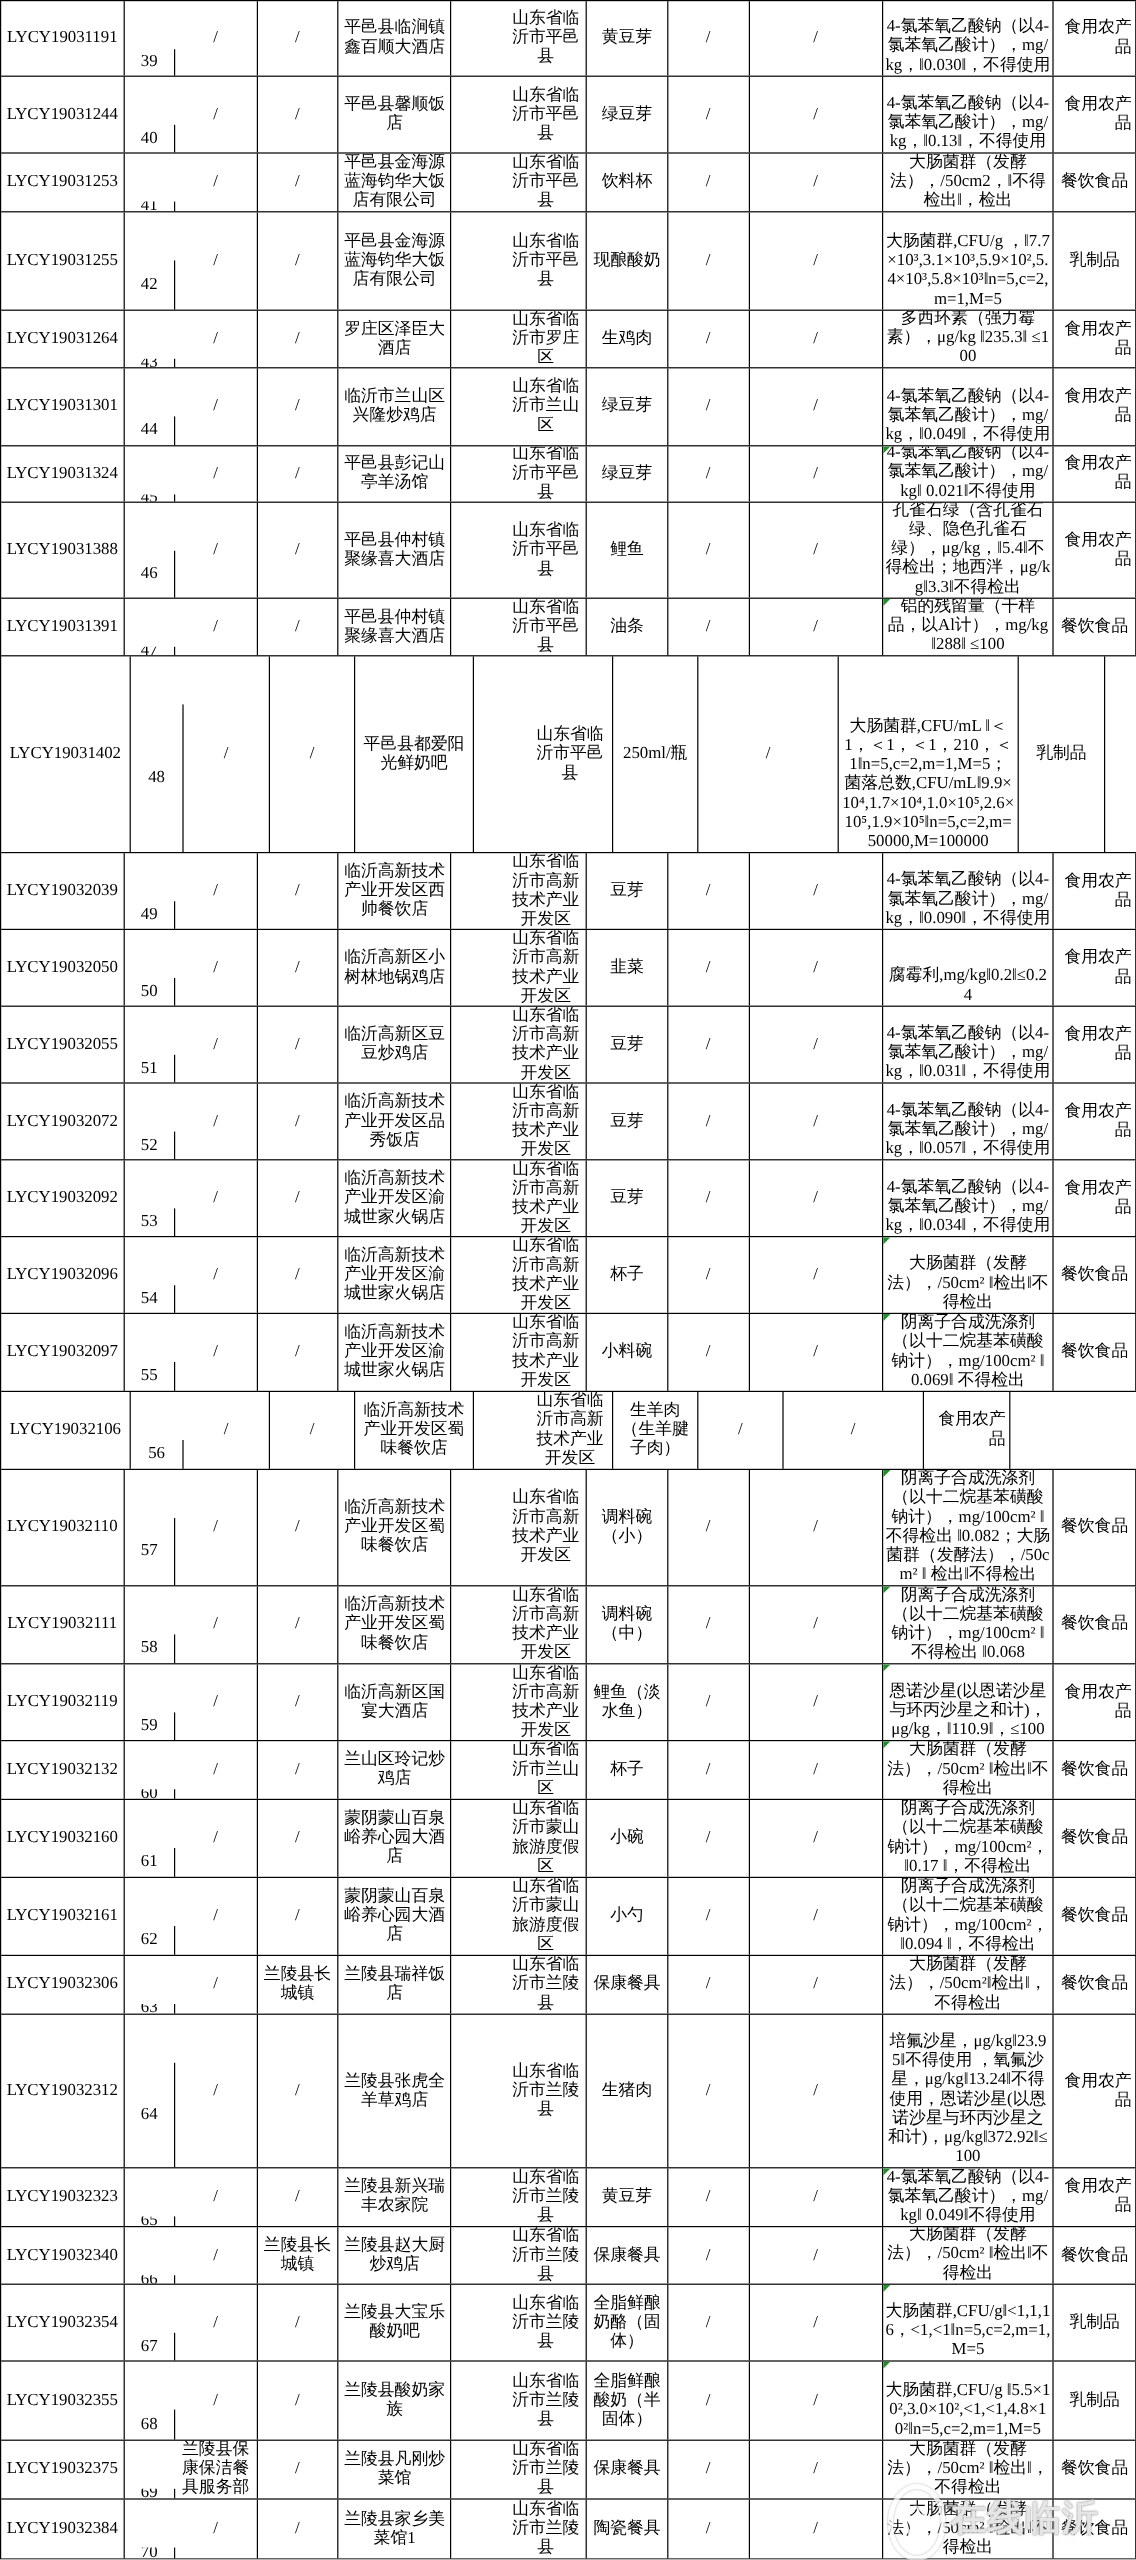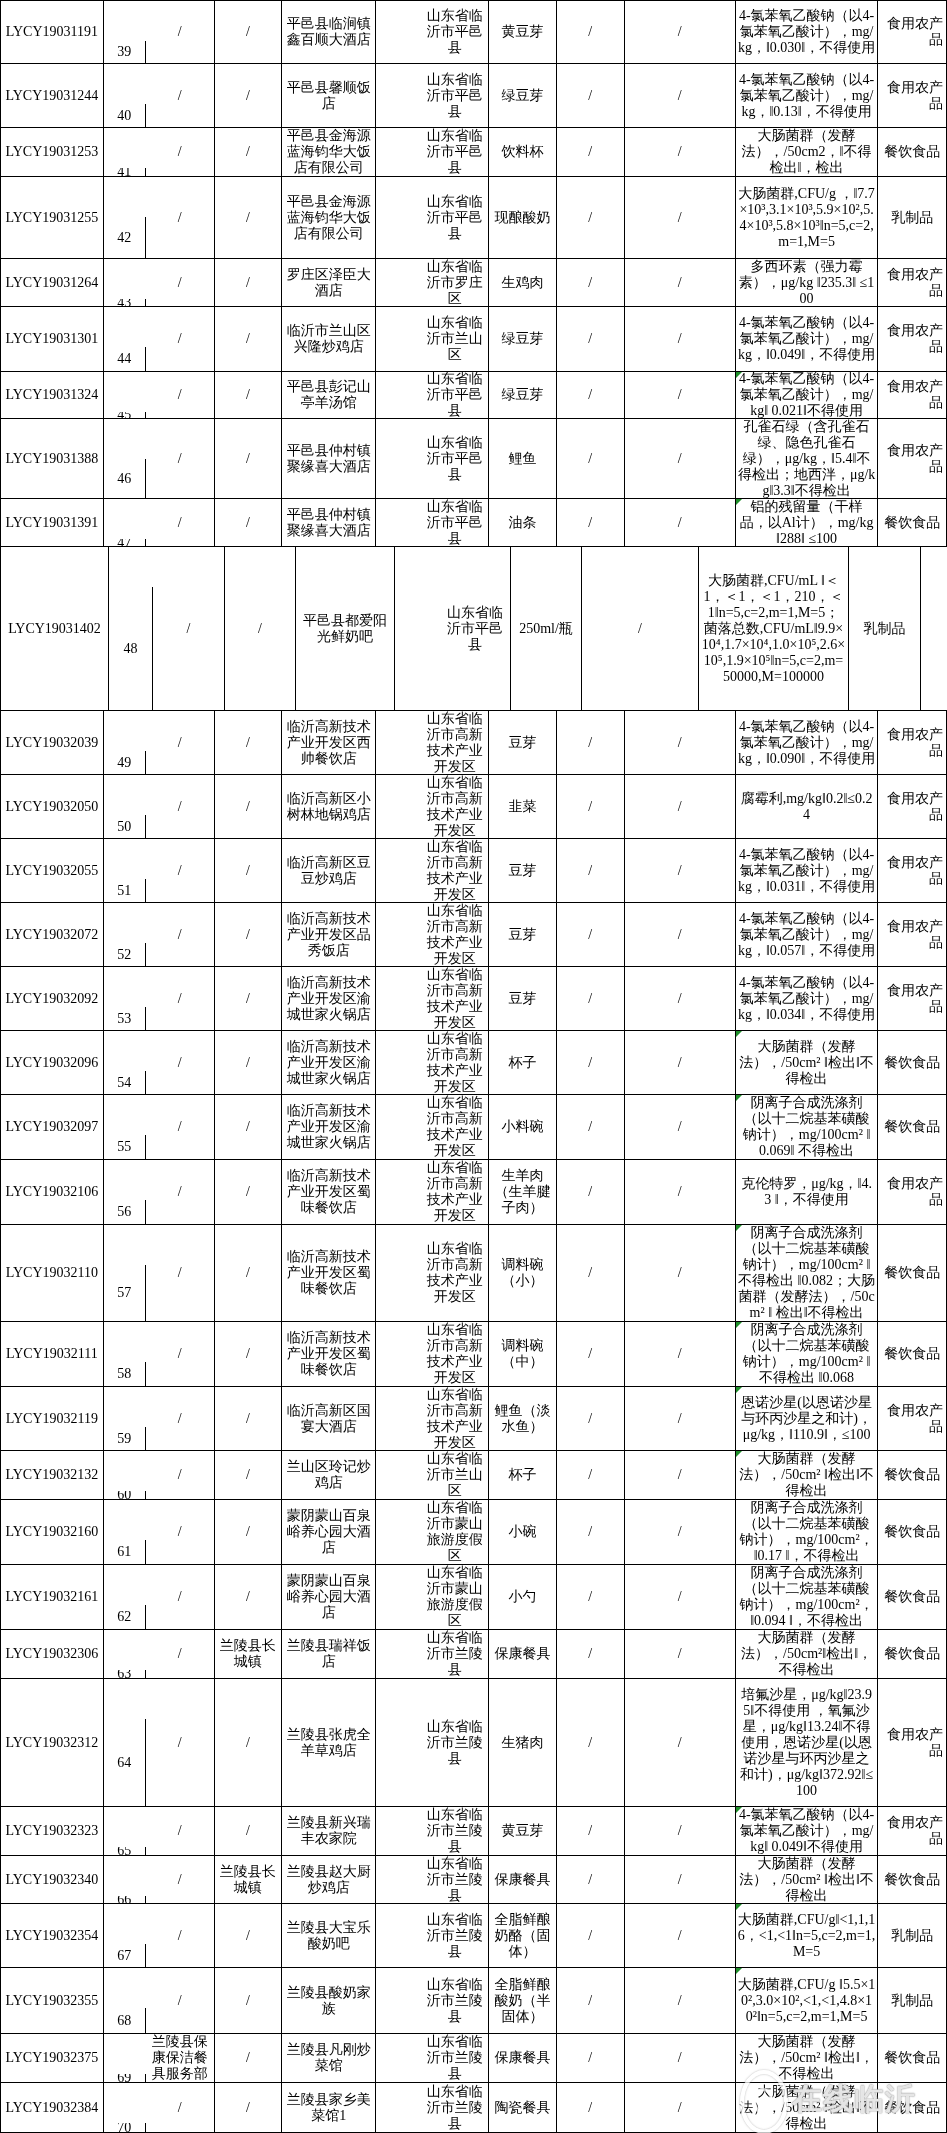--- a/index.html
+++ b/index.html
@@ -14,21 +14,21 @@
     .row { display: flex; box-sizing: border-box; border-bottom: 1px solid #000; height: 64px; }
     .c {
       position: relative; box-sizing: border-box; border-right: 1px solid #000;
       display: flex; align-items: center; justify-content: center;
       text-align: center; overflow: hidden; padding: 0 3px;
       word-break: break-all; overflow-wrap: anywhere;
     }
     .c span { display: block; }
     .w0 { width: 108px; } .w1 { width: 44px; margin-top: 40px; } .w2 { width: 72px; } .w3 { width: 71px; }
     .w4 { width: 99px; } .w5 { width: 71px; margin-left: 45px; } .w6 { width: 71px; } .w7 { width: 71px; }
-    .w8 { width: 117px; } .w9 { width: 150px; } .w10 { width: 72px; text-align: right; }
+    .w8 { width: 117px; } .w9 { width: 150px; align-items: flex-end; } .w10 { width: 72px; text-align: right; }
     .c.w9 { padding: 0 2px; }
     .c.flag::before {
       content: ""; position: absolute; left: 0; top: 0; width: 0; height: 0;
       border-top: 6px solid #1f8f2a; border-right: 6px solid transparent;
     }
     
     .row:nth-child(1){height:63px}.row:nth-child(2){height:64px}.row:nth-child(3){height:49px}
     .row:nth-child(4){height:82px}.row:nth-child(5){height:48px}.row:nth-child(6){height:65px}
     .row:nth-child(7){height:47px}.row:nth-child(8){height:80px}.row:nth-child(9){height:48px}
     .row:nth-child(10){height:164px}.row:nth-child(11){height:64px}.row:nth-child(12){height:64px}
@@ -675,23 +675,20 @@
       </div>
     <div class="c w6">
         <span>生羊肉（生羊腱子肉）</span>
       </div>
     <div class="c w7">
         <span>/</span>
       </div>
     <div class="c w8">
         <span>/</span>
       </div>
-    <div class="c w9 test">
-        <span>克伦特罗，μg/kg，‖4.3 ‖，不得使用</span>
-      </div>
     <div class="c w10">
         <span>食用农产品</span>
       </div>
   </div>
     <div class="row">
     <div class="c w0">
         <span>LYCY19032110</span>
       </div>
     <div class="c w1">
         <span>57</span>

